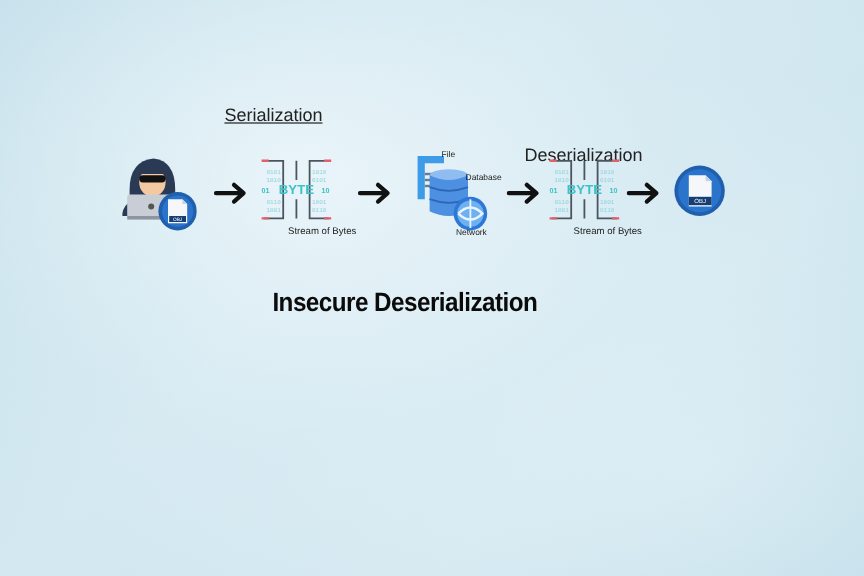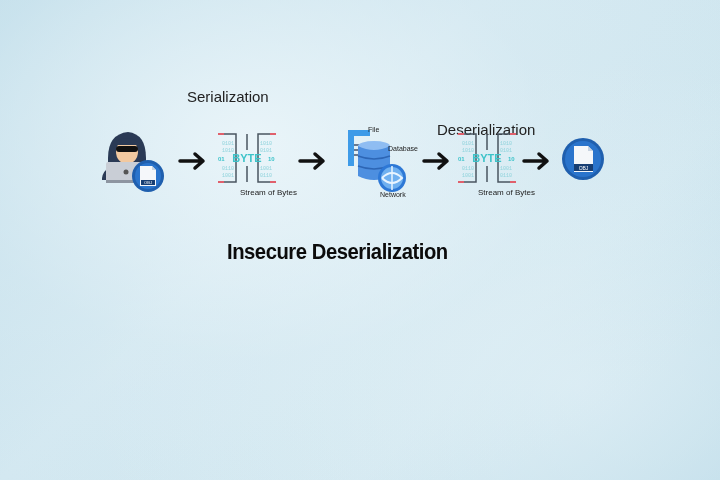--- a/index.html
+++ b/index.html
@@ -7,21 +7,21 @@
       width: 720px; height: 480px; overflow: hidden; position: relative;
       font-family: "Liberation Sans", sans-serif;
       background:
         radial-gradient(ellipse at 35% 30%, rgba(236,246,250,0.9) 0%, rgba(220,237,244,0.4) 45%, rgba(190,222,234,0) 80%),
         radial-gradient(ellipse at 80% 80%, rgba(232,244,249,0.6) 0%, rgba(200,228,238,0) 60%),
         linear-gradient(135deg, #bcdbe8 0%, #d3e8f1 40%, #cfe6ef 70%, #b7d8e6 100%);
     }
     .label-top {
       position: absolute; top: 88px; font-size: 15px; color: #222;
     }
-    #ser-label { left: 187px; }
+    #ser-label { left: 187px; text-decoration: underline; }
     #deser-label { left: 437px; margin-top: 33px; }
     .arrow { position: absolute; top: 150px; width: 30px; height: 22px; }
     .hacker { position: absolute; left: 100px; top: 128px; width: 64px; height: 66px; }
     .byte { position: absolute; top: 128px; width: 66px; height: 60px; }
     .byte-caption { position: absolute; font-size: 8px; color: #222; top: 188px; padding-left: 22px; }
     .storage { position: absolute; left: 340px; top: 122px; width: 80px; height: 80px; }
     .small-lbl { position: absolute; font-size: 7px; color: #222; }
     .obj { position: absolute; left: 561px; top: 137px; width: 44px; height: 44px; }
     #title {
       position: absolute; left: 227px; top: 239px; font-size: 22px; font-weight: bold;

